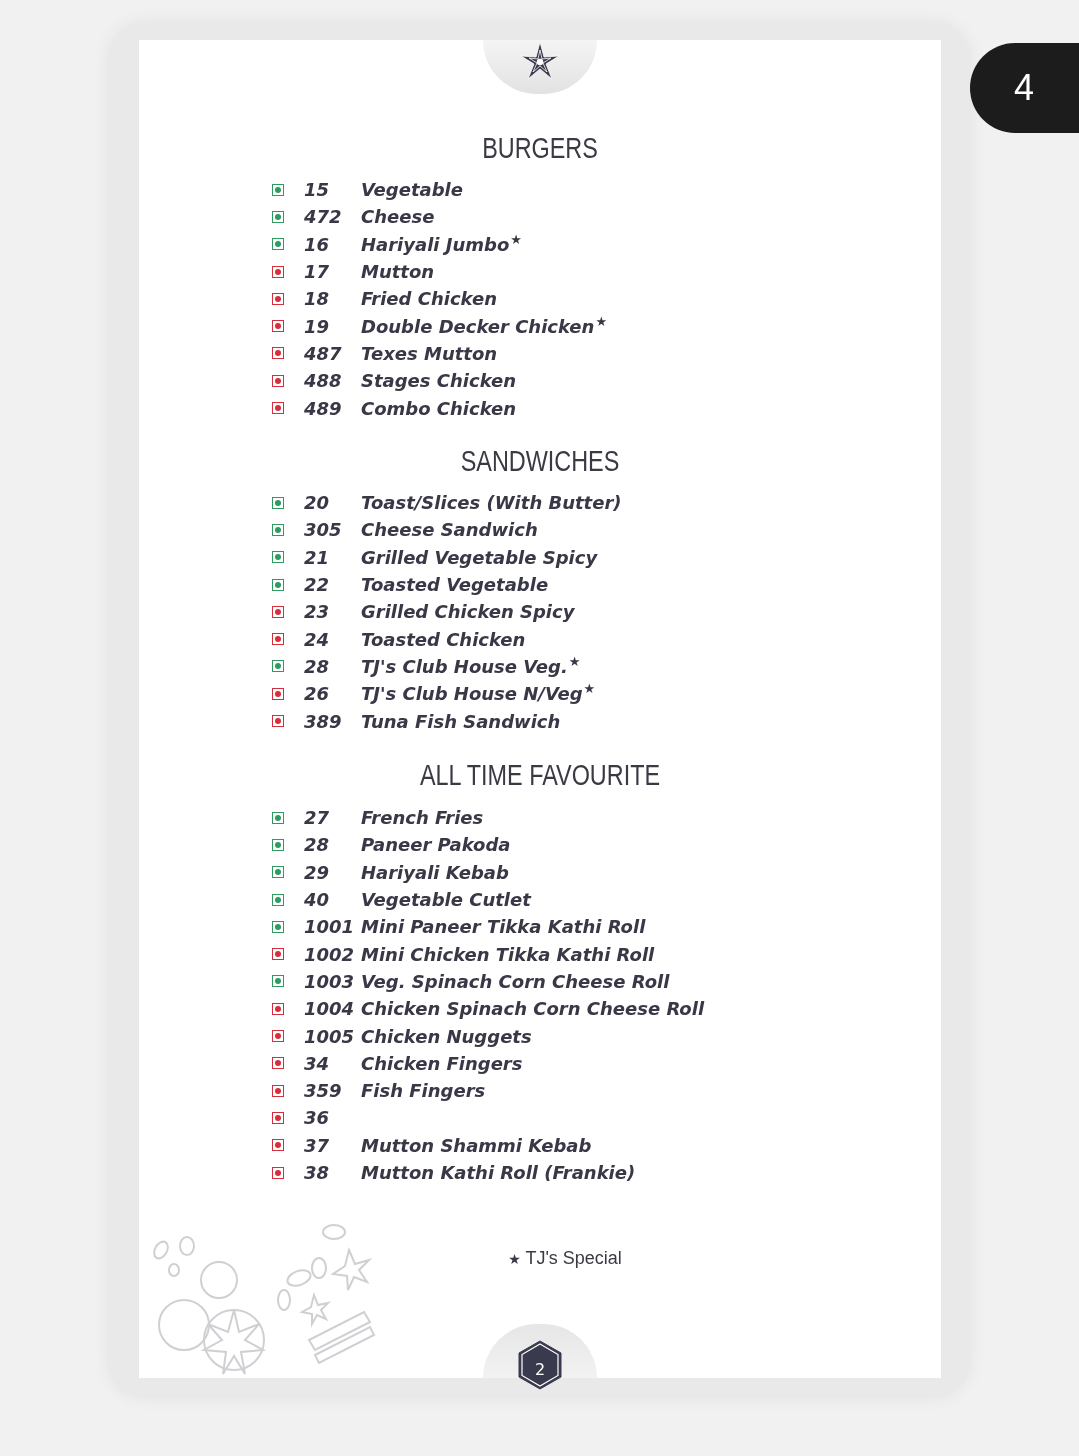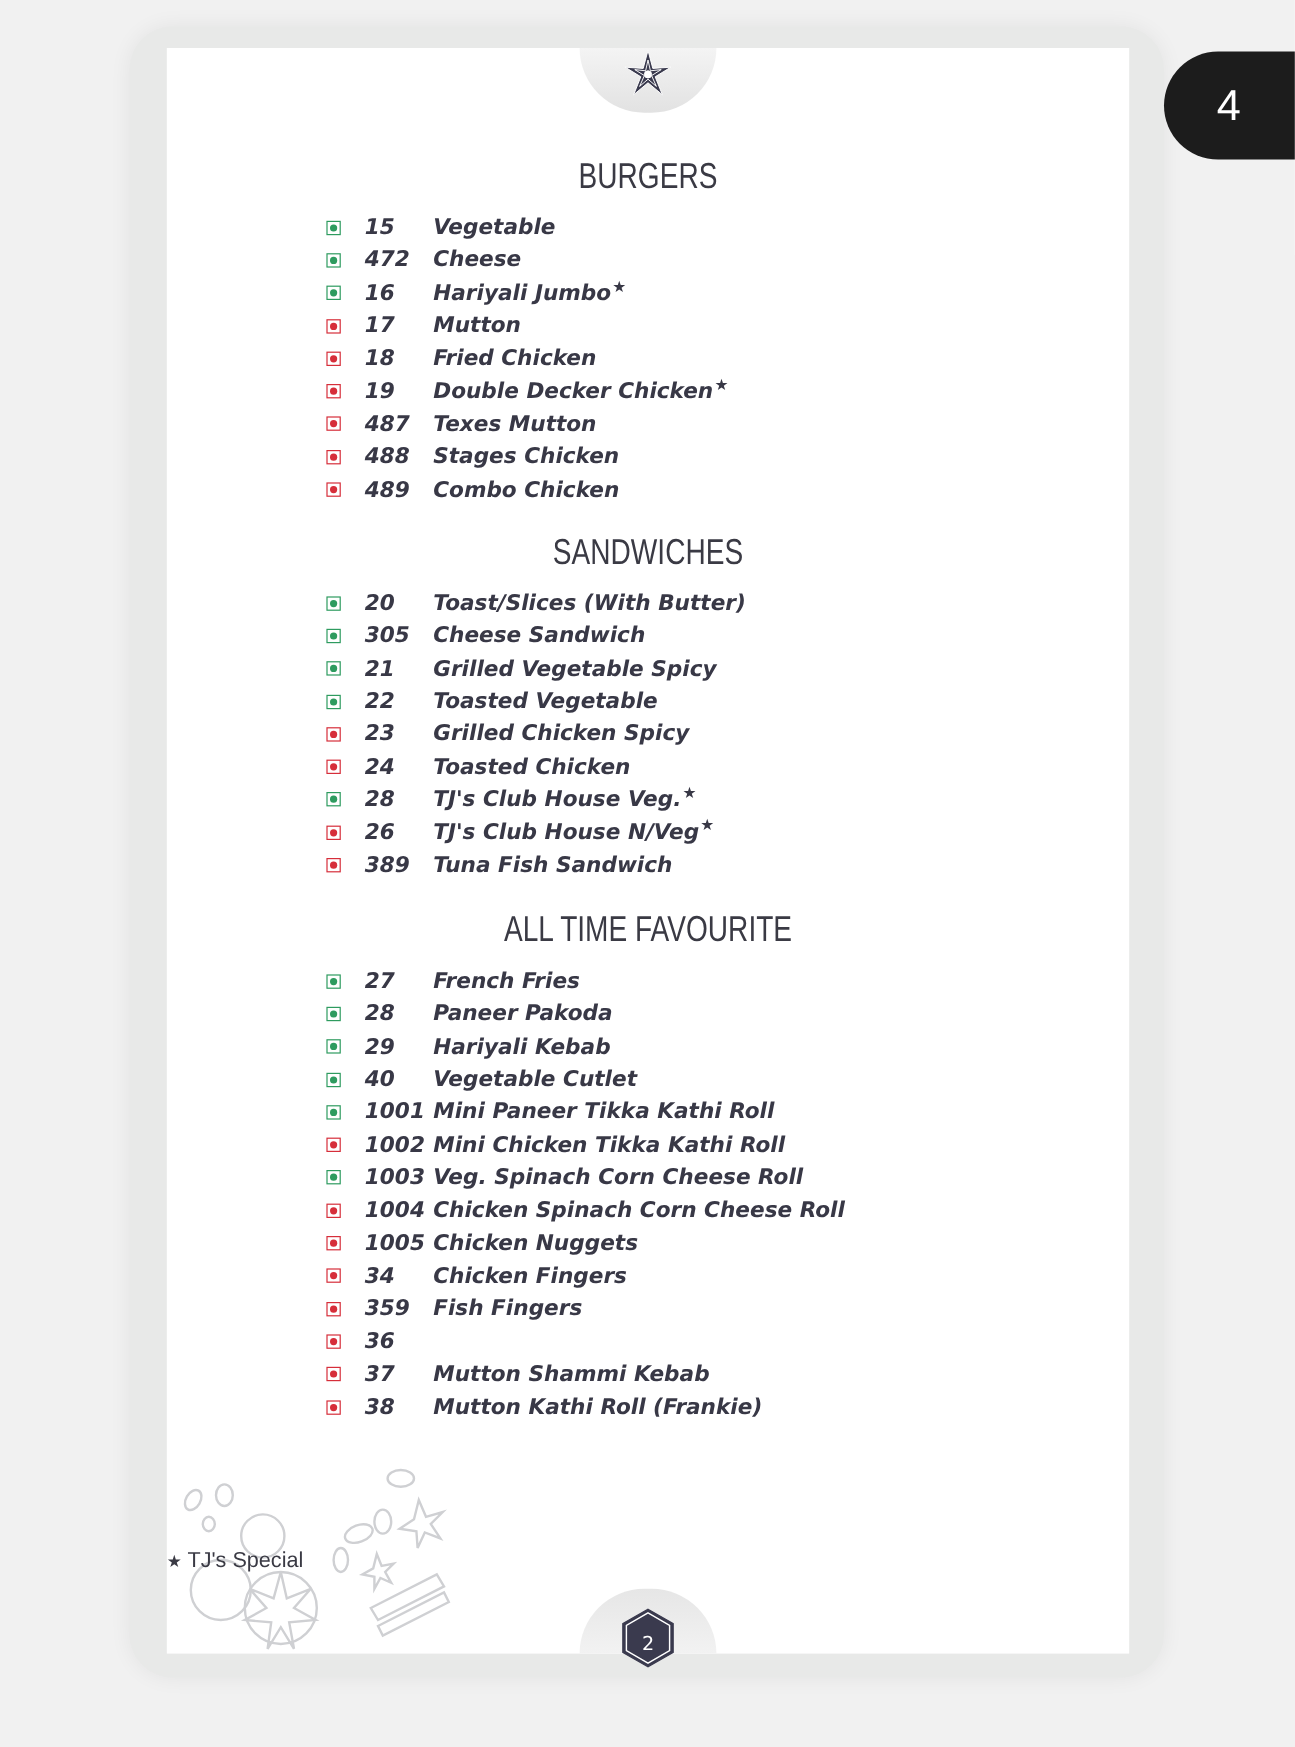--- a/index.html
+++ b/index.html
@@ -53,21 +53,21 @@
     width:10px; height:10px; border:1.5px solid; display:inline-flex;
     align-items:center; justify-content:center; margin-right:20px; margin-left:2px;
   }
   .veg-mark .dot { width:6px; height:6px; border-radius:50%; }
   .veg-mark.veg { border-color:#2e9b5f; } .veg-mark.veg .dot { background:#2e9b5f; }
   .veg-mark.nonveg { border-color:#d62e3a; } .veg-mark.nonveg .dot { background:#d62e3a; }
   .item-code { width:57px; }
   .item-name { white-space:nowrap; }
   .star { font-size:13px; vertical-align:super; line-height:0; margin-left:1px; }
   .footnote {
-    position:absolute; left:139px; width:852px; top:1290px; text-align:left;
+    position:absolute; left:139px; width:852px; top:1248px; text-align:center;
     font-size:18px; color:#3a3a44; font-family:"Liberation Sans", sans-serif;
   }
   .footnote .fstar { font-size:14px; }
   .decor { position:absolute; left:139px; top:1220px; }
 </style>
 </head>
 <body>
 
 <div class="page-shadow"></div>
 <div class="page"></div>

